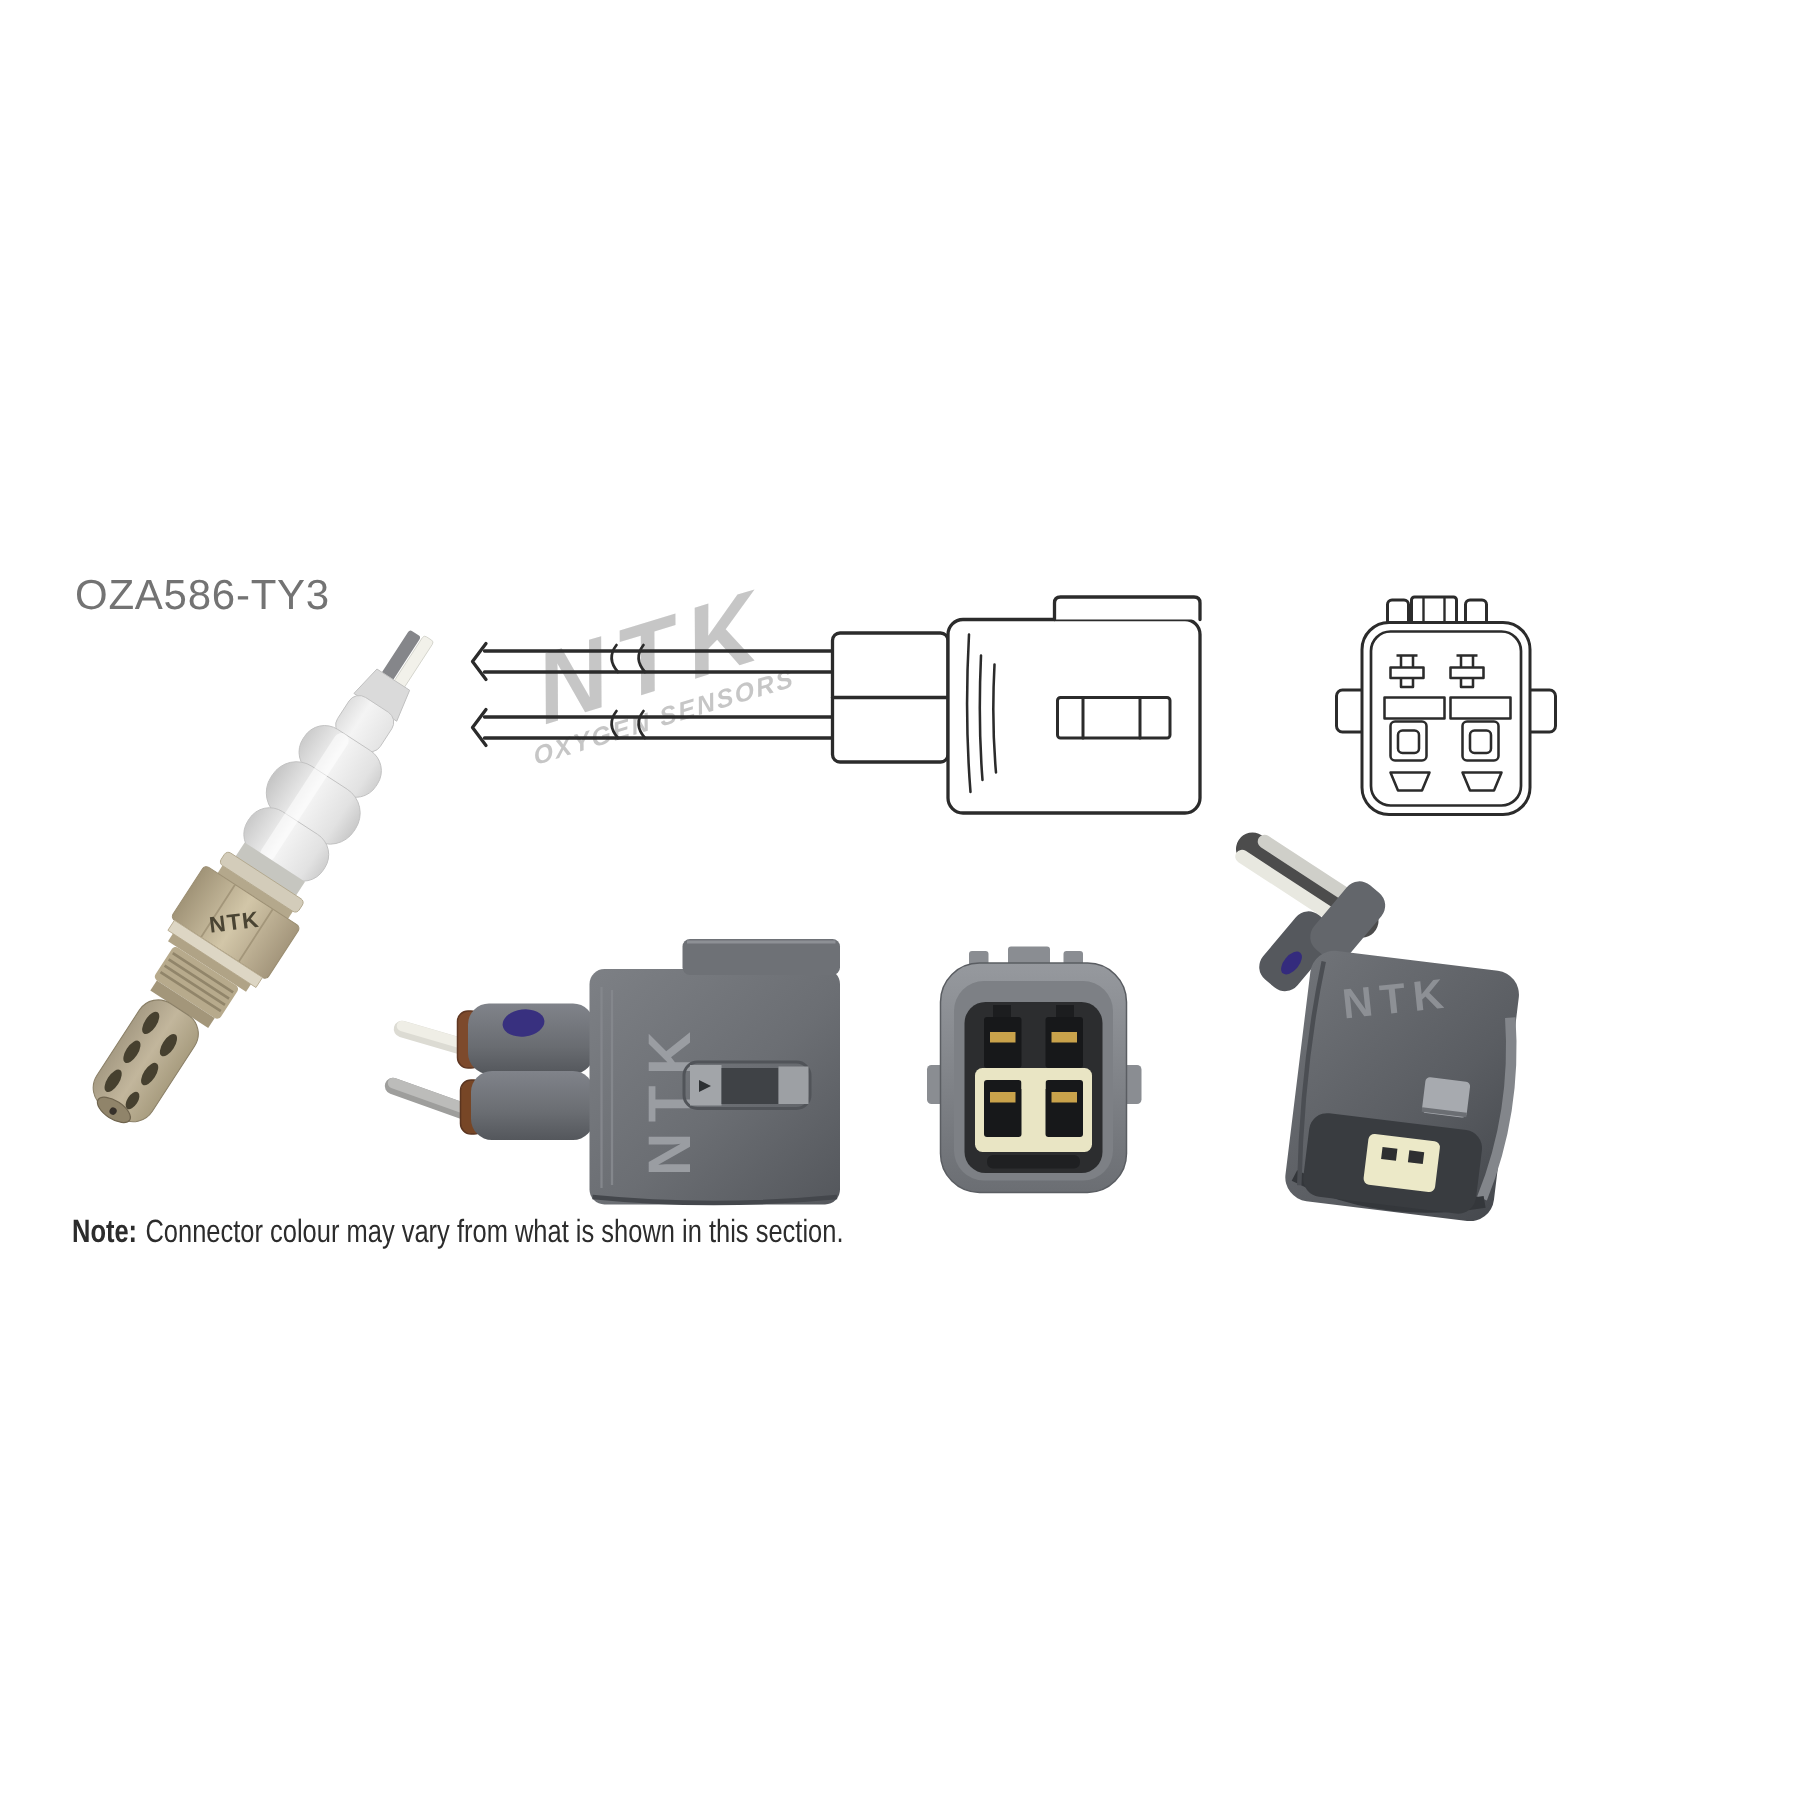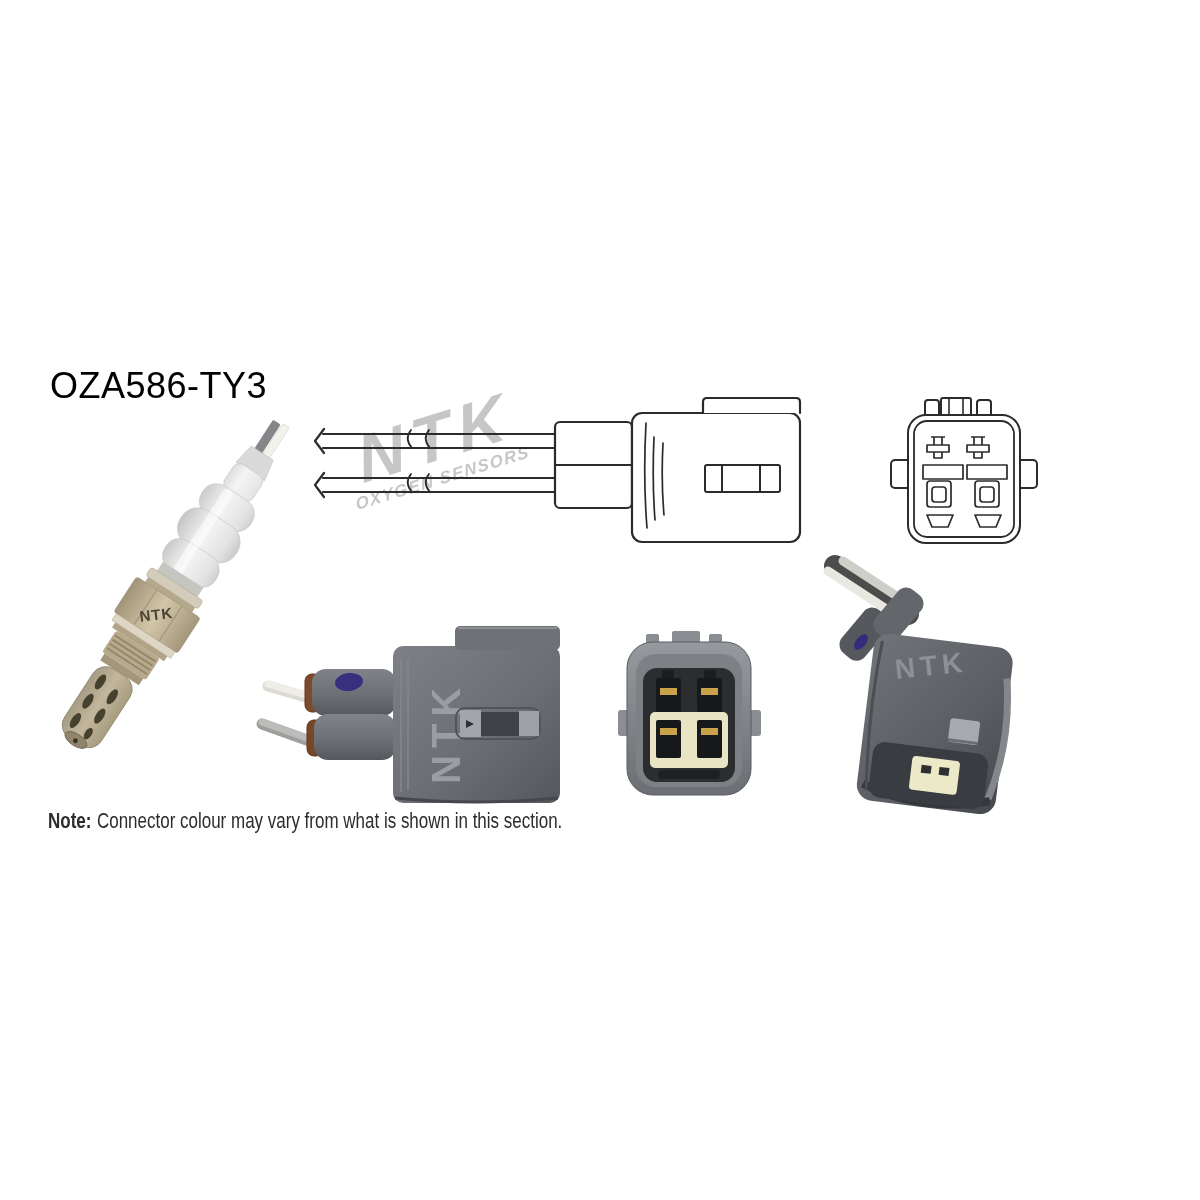--- a/index.html
+++ b/index.html
@@ -2,21 +2,21 @@
 <html><head>
 <meta charset="utf-8">
 <style>
   html,body{margin:0;padding:0;background:#fff;}
   #canvas{
     position:relative;width:1200px;height:1200px;background:#ffffff;
     overflow:hidden;font-family:"Liberation Sans",sans-serif;
   }
   .abs{position:absolute;}
   #part-number{
-    left:50px;top:365px;font-size:36px;color:#000000;letter-spacing:.5px;z-index:5;
+    left:50px;top:381px;font-size:28px;color:#737373;letter-spacing:.5px;z-index:5;
   }
   #watermark{
     left:322px;top:408px;width:230px;z-index:1;
     transform:rotate(-17deg) skewX(-6deg);transform-origin:center;
     color:#b9b9b9;opacity:.8;text-align:center;user-select:none;
   }
   #watermark .wm-brand{font-size:66px;font-weight:bold;font-style:italic;letter-spacing:8px;line-height:.9;}
   #watermark .wm-tagline{font-size:17px;font-weight:bold;font-style:italic;letter-spacing:1.5px;margin-top:2px;}
   #note-line{
     left:48px;top:809px;font-size:21.5px;color:#2c2c2c;white-space:nowrap;z-index:5;

